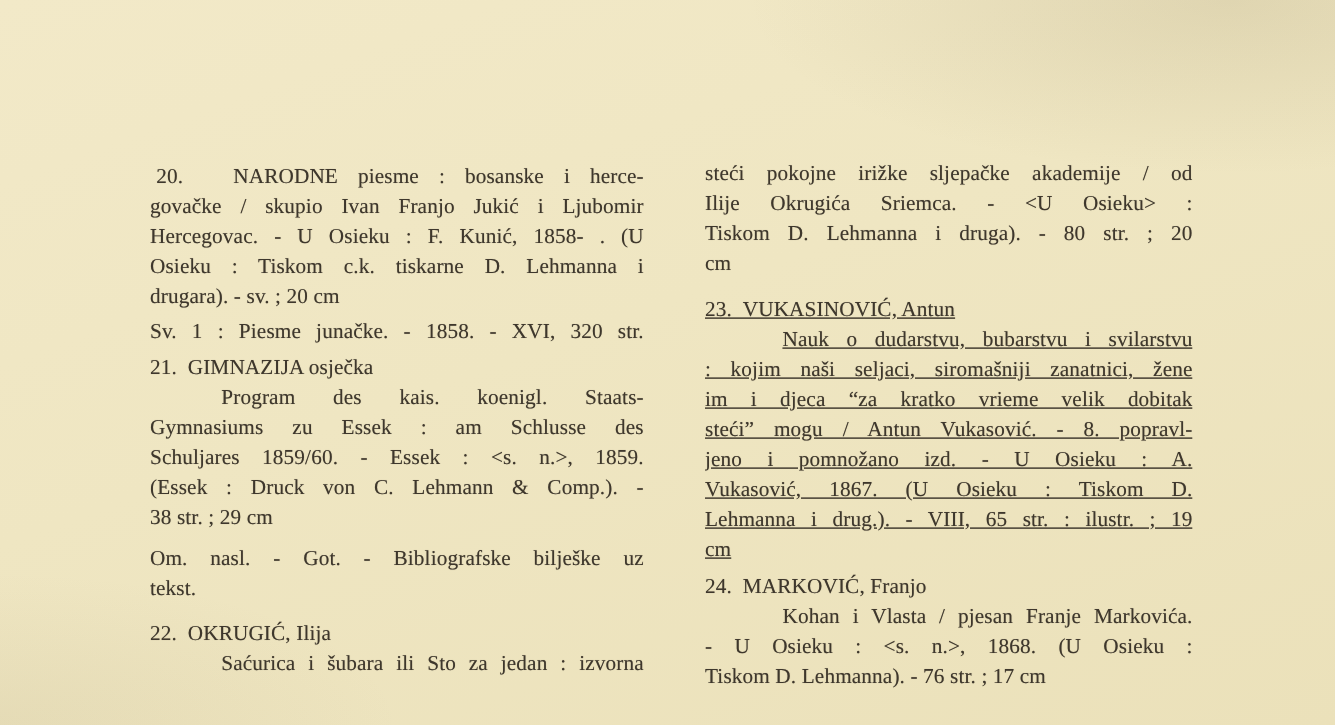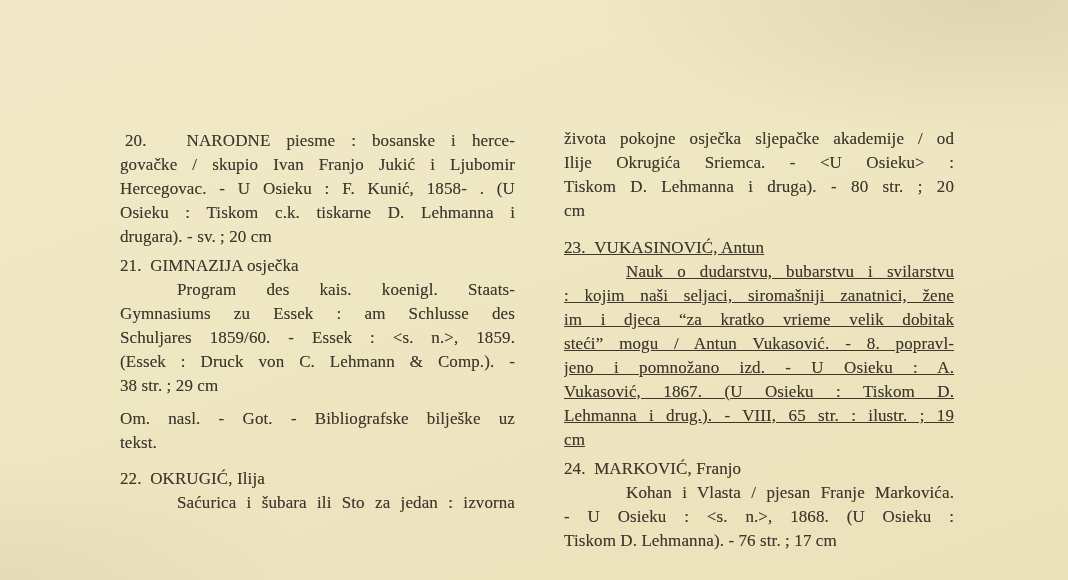--- a/index.html
+++ b/index.html
@@ -58,20 +58,21 @@
 
     <div class="block">
       <div class="ln j num-line"><span class="num">20.</span><span class="gap"></span><span>NARODNE piesme : bosanske i herce-</span></div>
       <div class="ln">govačke / skupio Ivan Franjo Jukić i Ljubomir</div>
       <div class="ln">Hercegovac. - U Osieku : F. Kunić, 1858- . (U</div>
       <div class="ln">Osieku : Tiskom c.k. tiskarne D. Lehmanna i</div>
       <div class="ln l">drugara). - sv. ; 20 cm</div>
     </div>
 
     <div class="block b-sv">
+      <div class="ln">Sv. 1 : Piesme junačke. - 1858. - XVI, 320 str.</div>
     </div>
 
     <div class="block b-21">
       <div class="ln l heading">21. GIMNAZIJA osječka</div>
       <div class="ln ind">Program des kais. koenigl. Staats-</div>
       <div class="ln">Gymnasiums zu Essek : am Schlusse des</div>
       <div class="ln">Schuljares 1859/60. - Essek : &lt;s. n.&gt;, 1859.</div>
       <div class="ln">(Essek : Druck von C. Lehmann &amp; Comp.). -</div>
       <div class="ln l">38 str. ; 29 cm</div>
     </div>
@@ -84,21 +85,21 @@
     <div class="block b-22">
       <div class="ln l heading">22. OKRUGIĆ, Ilija</div>
       <div class="ln ind">Saćurica i šubara ili Sto za jedan : izvorna</div>
     </div>
 
   </div>
 
   <div class="col col-right">
 
     <div class="block">
-      <div class="ln">života pokojne osječka sljepačke akademije / od</div>
+      <div class="ln">steći pokojne irižke sljepačke akademije / od</div>
       <div class="ln">Ilije Okrugića Sriemca. - &lt;U Osieku&gt; :</div>
       <div class="ln">Tiskom D. Lehmanna i druga). - 80 str. ; 20</div>
       <div class="ln l">cm</div>
     </div>
 
     <div class="block b-23">
       <div class="ln l heading">23. VUKASINOVIĆ, Antun</div>
       <div class="ln ind">Nauk o dudarstvu, bubarstvu i svilarstvu</div>
       <div class="ln">: kojim naši seljaci, siromašniji zanatnici, žene</div>
       <div class="ln">im i djeca “za kratko vrieme velik dobitak</div>

